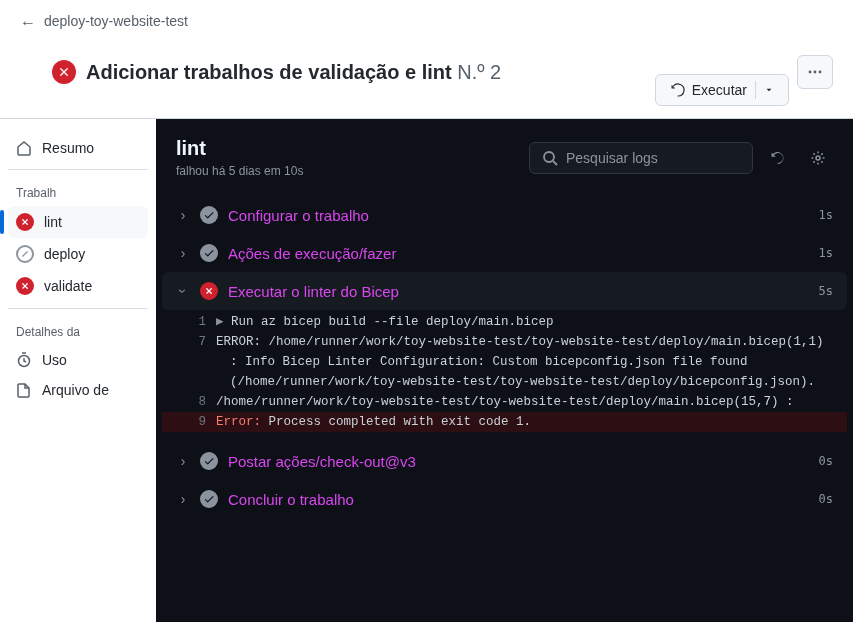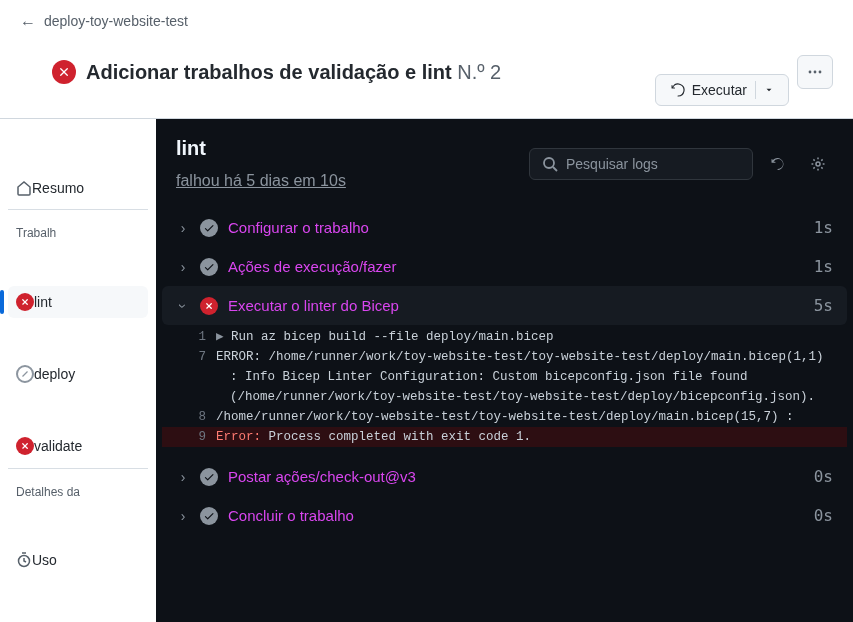--- a/index.html
+++ b/index.html
@@ -12,48 +12,48 @@
 .title-left { display: flex; align-items: center; gap: 10px; padding-left: 32px; }
 .title-left h1 { font-size: 20px; font-weight: 600; color: #24292f; }
 .run-number { color: #57606a; font-weight: 400; }
 .title-right { display: flex; align-items: center; gap: 8px; }
 .btn { display: inline-flex; align-items: center; gap: 6px; background: #f6f8fa; border: 1px solid #d0d7de; border-radius: 6px; padding: 6px 14px; font-size: 14px; font-weight: 500; cursor: pointer; color: #24292f; margin-top: 36px; }
 .btn .divider { width: 1px; height: 18px; background: #d0d7de; margin: 0 2px; }
 .kebab { width: 36px; height: 34px; align-items:center; justify-content:center; display:inline-flex; border: 1px solid #d0d7de; border-radius: 6px; background:#f6f8fa; cursor:pointer; color:#57606a; font-weight:bold; }
 
 .body { flex: 1; display: flex; overflow: hidden; }
 .sidebar { width: 156px; padding: 14px 8px 8px 8px; background:#fff; }
-.side-item, .side-link { display: flex; align-items: center; padding: 7px 8px; border-radius: 6px; cursor: pointer; color:#24292f;margin-top:40px; }
+.side-item, .side-link { display: flex; align-items: center; gap: 10px; padding: 7px 8px; border-radius: 6px; cursor: pointer; color:#24292f; }
 .side-head { font-size: 12px; color: #57606a; padding: 10px 8px 6px 8px; }
 .side-item.active { background: #f6f8fa; font-weight:500; position: relative; }
 .side-item.active::before { content:""; position:absolute; left:-8px; top:4px; bottom:4px; width:4px; background:#0969da; border-radius:2px; }
 .side-sep { height:1px; background:#d8dee4; margin: 6px 0; }
 .icon { display:inline-flex; width:16px; height:16px; align-items:center; justify-content:center; }
 
 .error-circle { width:18px; height:18px; border-radius:50%; background:#cf222e; color:#fff; display:inline-flex; align-items:center; justify-content:center; font-weight:bold; font-size:12px; flex-shrink:0; }
 .error-circle.big { width:24px; height:24px; font-size:14px; }
 .skip-circle { width:18px; height:18px; border-radius:50%; border:2px solid #8c959f; color:#8c959f; display:inline-flex; align-items:center; justify-content:center; transform: rotate(0deg); flex-shrink:0; }
 .skip-circle svg { width:10px; height:10px; }
 
 .main { flex:1; background:#0d1117; color:#c9d1d9; display:flex; flex-direction:column; overflow:hidden; }
 .main-head { display:flex; align-items:center; justify-content:space-between; padding: 18px 20px 14px 20px; }
 .main-head-left h2 { font-size:20px; color:#f0f6fc; font-weight:600; }
-.sub { font-size:16px; color:#8b949e; margin-top:12px;text-decoration:underline; }
+.sub { font-size:12px; color:#8b949e; margin-top:4px; }
 .main-head-right { display:flex; align-items:center; gap:10px; }
 .search { display:flex; align-items:center; gap:8px; background:#161b22; border:1px solid #30363d; border-radius:6px; padding:7px 12px; width: 224px; color:#8b949e; }
 .iconbtn { width:30px; height:30px; display:inline-flex; align-items:center; justify-content:center; color:#8b949e; cursor:pointer; border-radius:6px; }
 
 .steps { padding: 4px 6px 8px 6px; overflow-y:auto; flex:1; }
 .step { display:flex; align-items:center; gap:10px; padding: 10px 14px; border-radius:6px; cursor:pointer; }
 .step .chev { color:#8b949e; width:14px; text-align:center; }
 .step .status { width:18px; height:18px; border-radius:50%; display:inline-flex; align-items:center; justify-content:center; flex-shrink:0; }
 .step .status.ok { background:#8b949e; color:#0d1117; }
 .step .status.err { background:#cf222e; color:#fff; }
 .step .label { flex:1; color:#d946ef; font-size:15px; }
-.step .dur { color:#8b949e; font-size:16px; font-family: ui-monospace, SFMono-Regular, Consolas, monospace; }
+.step .dur { color:#8b949e; font-size:12px; font-family: ui-monospace, SFMono-Regular, Consolas, monospace; }
 .step.expanded { background:#161b22; }
 
 .log { background:#0d1117; font-family: ui-monospace, SFMono-Regular, "SF Mono", Consolas, "Liberation Mono", monospace; font-size: 12.5px; line-height:1.6; padding: 2px 0 10px 0; }
 .logline { display:flex; padding: 0 14px 0 14px; }
 .logline .ln { width: 40px; text-align:right; color:#6e7681; padding-right:10px; flex-shrink:0; user-select:none; }
 .logline .txt { flex:1; color:#c9d1d9; white-space: pre-wrap; word-break: break-word; padding-left: 14px; text-indent: -14px; }
 .logline .txt .tri { color:#8b949e; }
 .logline .txt .err { color:#ff7b72; }
 .logline.final { background:#2d0e12; }
 .highlight-box { border:2px solid #f85149; margin: 2px 10px 4px 52px; padding: 4px 8px; }

